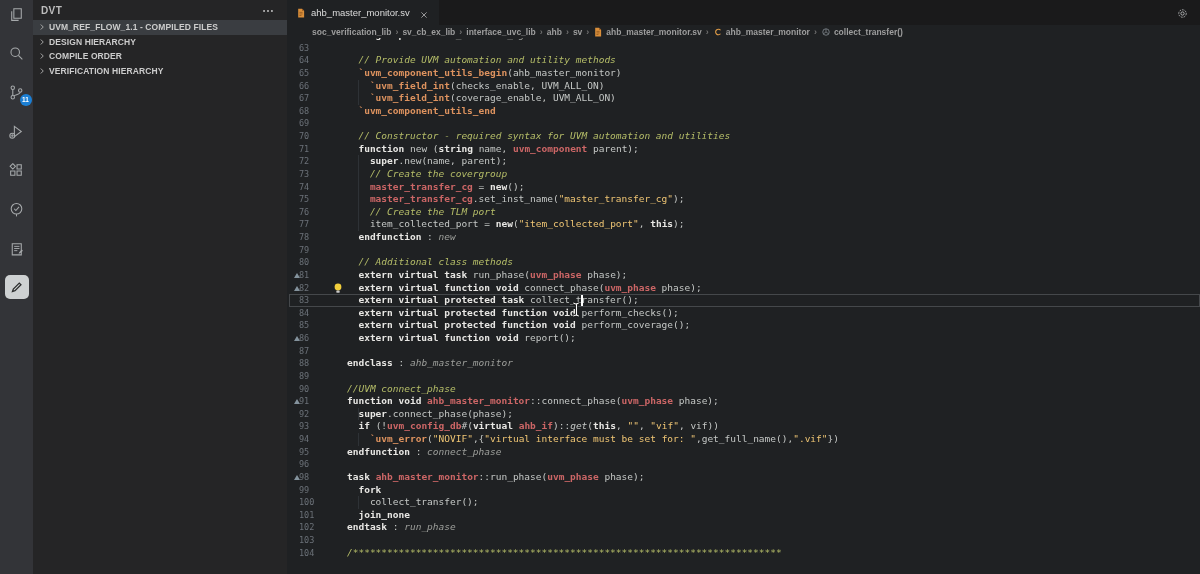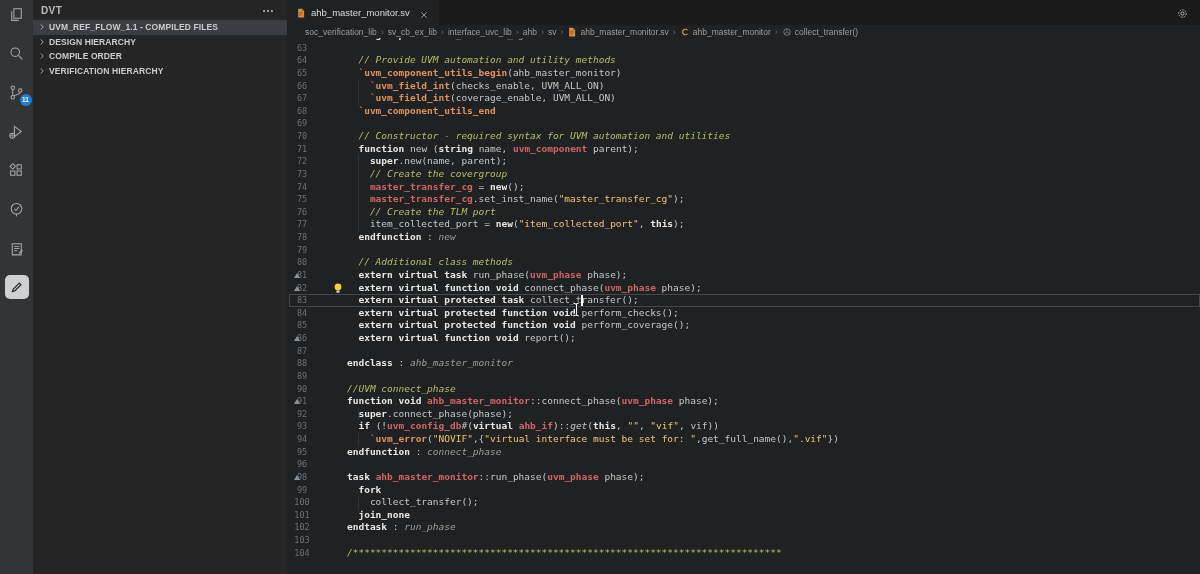--- a/index.html
+++ b/index.html
@@ -25,30 +25,30 @@
   
   .editor{position:absolute;left:287px;top:0;right:0;bottom:0;background:#1f2123;}
   .tabbar{position:relative;height:25px;background:#1a1a1b;}
   .tab{display:inline-flex;align-items:center;height:25px;padding:0 9px;background:#1f2123;color:#dcdcdc;}
   .tab-icon svg{width:10px;height:12px;margin-right:5px;display:block;}
   .tab-label{font-size:9.5px;}
   .tab-close{margin-left:8px;width:12px;height:12px;color:#b0b0b0;}
   .tab-close svg{width:12px;height:12px;}
   .editor-gear{position:absolute;right:11px;top:6px;width:13px;height:13px;color:#c8cacb;}
   .editor-gear svg{width:13px;height:13px;}
-  .breadcrumb{height:13px;display:flex;align-items:center;padding-left:18px;font-size:8.5px;color:#9d9d9d;background:#1f2123;}
+  .breadcrumb{height:13px;display:flex;align-items:center;padding-left:25px;font-size:8.5px;color:#9d9d9d;background:#1f2123;font-weight:bold;}
   .bc-sep{color:#6f6f6f;margin:0 4px;font-size:9px;}
   .bc-icon{display:inline-flex;margin-right:3px;}
   .bc-icon svg{width:10px;height:10px;}
   
   .code{position:absolute;top:38px;left:0;right:0;bottom:0;overflow:hidden;
         font-family:"DejaVu Sans Mono",monospace;font-size:9.5px;}
   .code-lines{margin-top:-9px;}
   .ln{position:relative;height:12.64px;line-height:12.64px;}
-  .num{position:absolute;left:0;width:30px;text-align:center;font-size:8.5px;color:#6b7178;}
+  .num{position:absolute;left:12px;width:30px;text-align:left;font-size:8.5px;color:#6b7178;}
   .mark{position:absolute;left:7px;top:4px;width:0;height:0;border-left:3.5px solid transparent;border-right:3.5px solid transparent;
         border-bottom:5px solid #8fa0ab;opacity:.9;}
   .bulb{position:absolute;left:46px;top:1px;width:10px;height:11px;}
   .bulb svg{width:10px;height:11px;}
   .tx{position:absolute;left:60px;top:0;white-space:pre;}
   .guide{position:absolute;left:2ch;top:0;bottom:0;border-left:1px solid #2e3236;}
   .caret{position:absolute;top:1px;width:1.2px;height:10.5px;background:#ffffff;}
   .ln.cur::after{content:"";position:absolute;left:2px;right:0;top:0;height:12.64px;border:1px solid #45484b;box-sizing:border-box;pointer-events:none;}
   .tok-pl{color:#c5c8c6;}
   .tok-kw{color:#e8e7e4;font-weight:700;}

